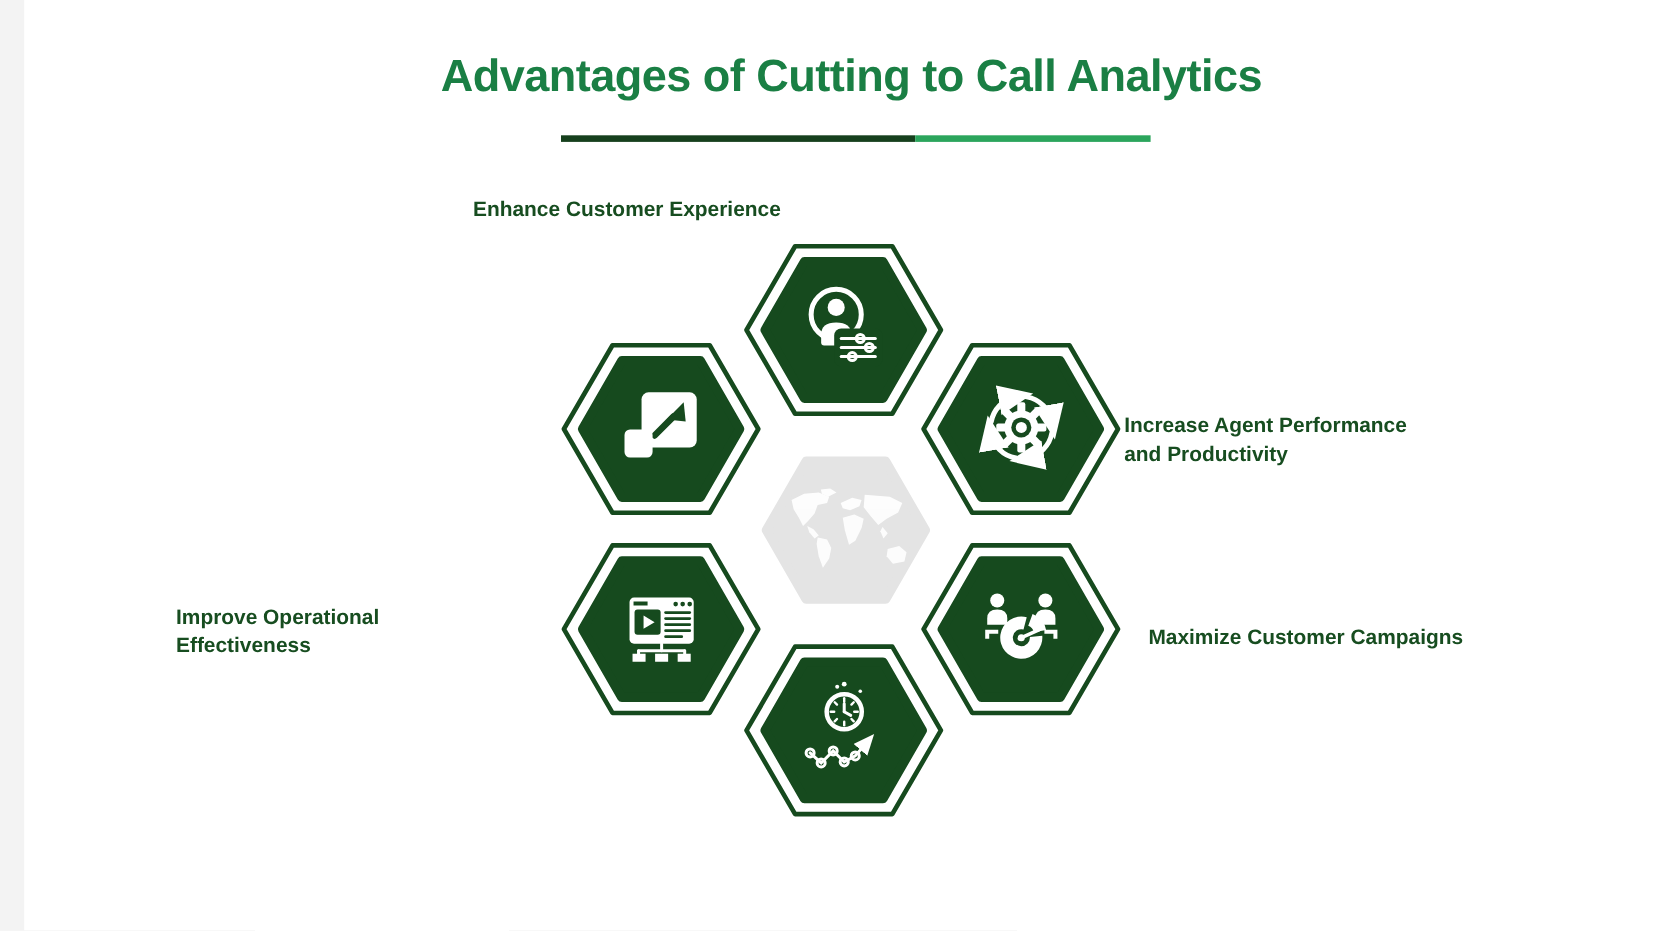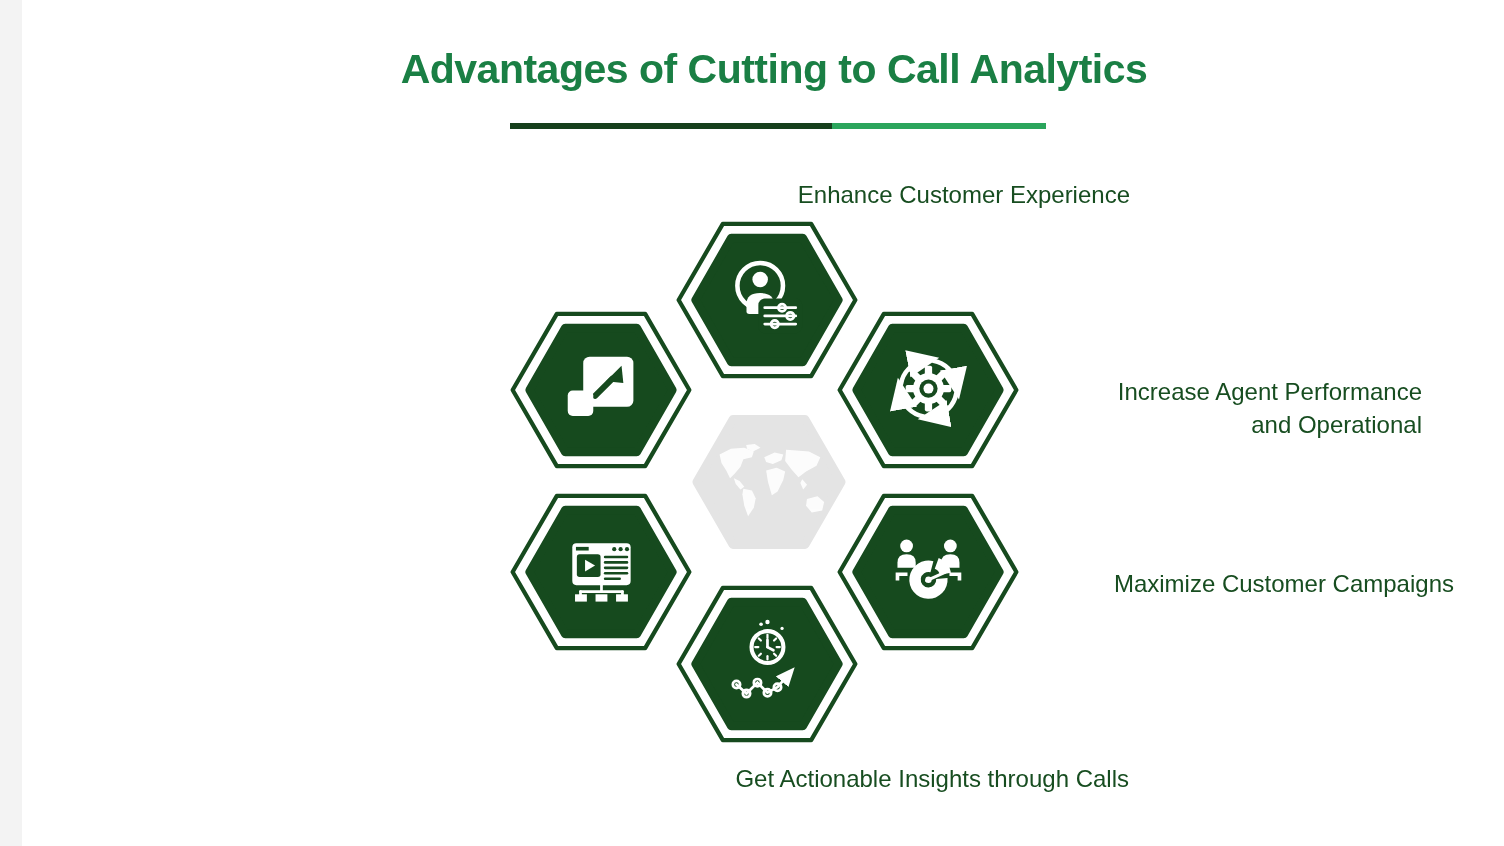--- a/index.html
+++ b/index.html
@@ -26,22 +26,22 @@
   .divider .seg-light{width:214px;height:6px;background:var(--divider-light);}
   .hex{position:absolute;}
   .hx-outline{fill:#fff;stroke:var(--hex-dark);stroke-width:4.5;stroke-linejoin:round;}
   .hx-fill{fill:var(--hex-dark);stroke:var(--hex-dark);stroke-width:9;stroke-linejoin:round;}
   .hx-gray{fill:var(--center-gray);stroke:var(--center-gray);stroke-width:9;stroke-linejoin:round;}
   .ic-s{stroke:#fff;fill:none;stroke-linecap:round;}
   .ic-f{fill:#fff;stroke:none;}
   .ic-d{fill:var(--hex-dark);stroke:none;}
   .ic-ds{stroke:var(--hex-dark);fill:none;stroke-linecap:round;}
   .label{
-    position:absolute;font-size:24px;font-weight:400;color:var(--label-dark);
-    line-height:1.38;white-space:pre-line;text-align:right;
+    position:absolute;font-size:19px;font-weight:700;color:var(--label-dark);
+    line-height:1.38;white-space:pre-line;text-align:left;
   }
   .map{fill:#fff;opacity:.92;}
 </style>
 </head>
 <body>
 
 <div class="canvas">
 
   <svg width="0" height="0" style="position:absolute" aria-hidden="true">
     <defs>
@@ -197,17 +197,18 @@
         <circle class="ic-s" cx="27" cy="84" r="4" stroke-width="3" fill="var(--hex-dark)"></circle>
         <circle class="ic-s" cx="39" cy="72" r="4" stroke-width="3" fill="var(--hex-dark)"></circle>
         <circle class="ic-s" cx="50" cy="83" r="4" stroke-width="3" fill="var(--hex-dark)"></circle>
         <circle class="ic-s" cx="61" cy="77" r="4" stroke-width="3" fill="var(--hex-dark)"></circle>
       </g>
     </g>
   </svg>
 
   <div class="label" style="left:408px;top:178px;width:700px">Enhance Customer Experience</div>
   <div class="label" style="left:1000px;top:375px;width:400px">Increase Agent Performance
-and Operational</div>
+and Productivity</div>
+  <div class="label" style="left:138px;top:549px;width:400px">Improve Operational
+Effectiveness</div>
   <div class="label" style="left:1022px;top:567px;width:410px">Maximize Customer Campaigns</div>
-  <div class="label" style="left:407px;top:762px;width:700px">Get Actionable Insights through Calls</div>
 
 </div>
 
 </body></html>

